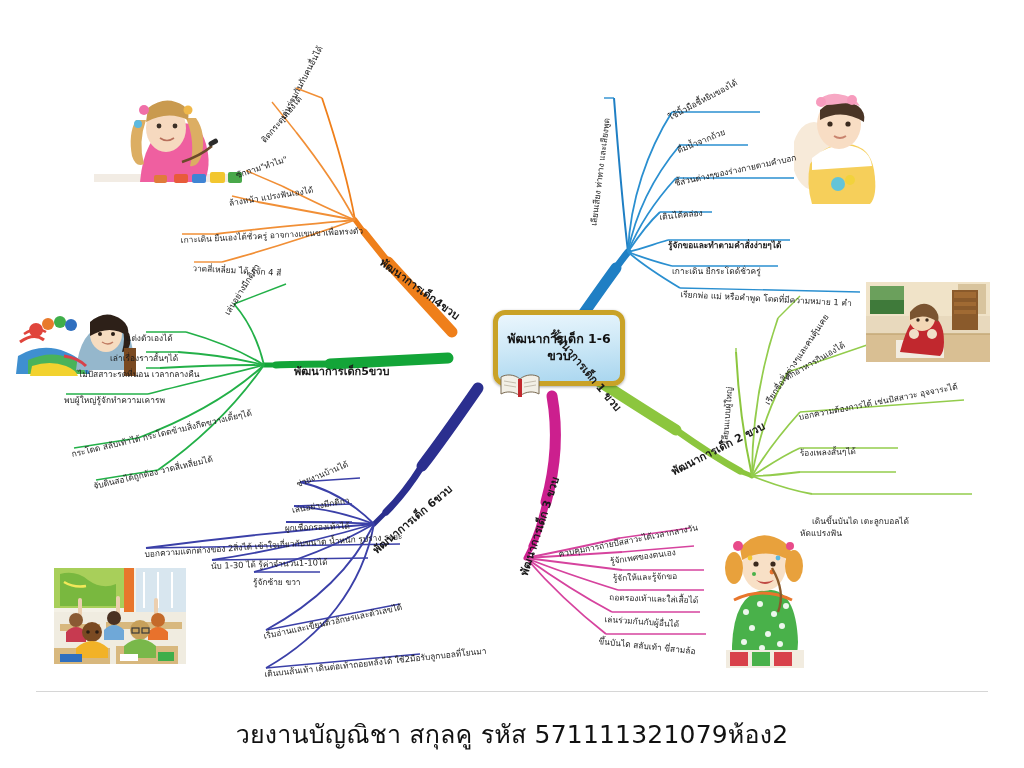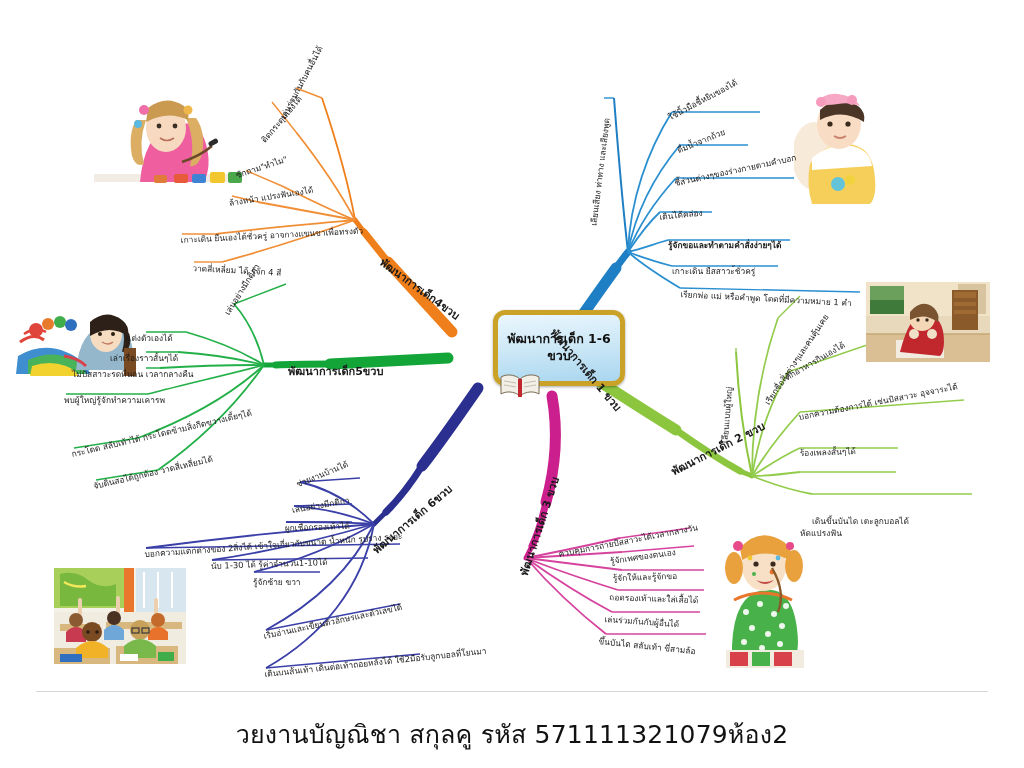--- a/index.html
+++ b/index.html
@@ -375,21 +375,21 @@
     <path d="M6 9 L18 11 M6 13 L18 15 M26 11 L38 9 M26 15 L38 13" stroke="#b9b0a0" stroke-width=".8"></path>
   </svg>
 
   <div class="mainlabel" style="left:546px;top:318px;transform:rotate(50deg);color:#1a1a1a;">พัฒนาการเด็ก 1 ขวบ</div>
   <div class="leaf" style="left:600px;top:215px;transform:rotate(-83deg);">เลียนเสียง ท่าทาง และเสียงพูด</div>
   <div class="leaf" style="left:672px;top:112px;transform:rotate(-28deg);">ใช้นิ้วมือชี้หยิบของได้</div>
   <div class="leaf" style="left:680px;top:145px;transform:rotate(-22deg);">ดื่มน้ำจากถ้วย</div>
   <div class="leaf" style="left:676px;top:178px;transform:rotate(-12deg);">ชี้ส่วนต่างๆของร่างกายตามคำบอก</div>
   <div class="leaf" style="left:660px;top:212px;transform:rotate(-6deg);">เดินได้คล่อง</div>
   <div class="leaf" style="left:668px;top:240px;font-weight:bold;">รู้จักขอและทำตามคำสั่งง่ายๆได้</div>
-  <div class="leaf" style="left:672px;top:266px;">เกาะเดิน ยืสสาวะ้ชั่วครู่</div>
+  <div class="leaf" style="left:672px;top:266px;">เกาะเดิน ยืกระโดด้ชั่วครู่</div>
   <div class="leaf" style="left:680px;top:289px;transform:rotate(3deg);">เรียกพ่อ แม่ หรือคำพูด โดดที่มีความหมาย 1 คำ</div>
 
   <div class="mainlabel" style="left:676px;top:462px;transform:rotate(-27deg);">พัฒนาการเด็ก 2 ขวบ</div>
   <div class="leaf" style="left:731px;top:432px;transform:rotate(-85deg);">เลียนแบบผู้ใหญ่</div>
   <div class="leaf" style="left:772px;top:396px;transform:rotate(-56deg);">เรียกชื่อสิ่งต่างๆและคนคุ้นเคย</div>
   <div class="leaf" style="left:789px;top:372px;transform:rotate(-30deg);">ตักอาหารกินเองได้</div>
   <div class="leaf" style="left:800px;top:412px;transform:rotate(-11deg);">บอกความต้องการได้ เช่นปัสสาวะ อุจจาระได้</div>
   <div class="leaf" style="left:800px;top:448px;transform:rotate(-2deg);">ร้องเพลงสั้นๆได้</div>
   <div class="leaf" style="left:800px;top:488px;margin-top:40px;">หัดแปรงฟัน</div>
   <div class="leaf" style="left:812px;top:516px;">เดินขึ้นบันได เตะลูกบอลได้</div>
@@ -403,25 +403,25 @@
   <div class="leaf" style="left:598px;top:636px;transform:rotate(6deg);">ขึ้นบันได สลับเท้า ขี่สามล้อ</div>
 
   <div class="mainlabel" style="left:376px;top:250px;transform:rotate(36deg);">พัฒนาการเด็ก4ขวบ</div>
   <div class="leaf" style="left:288px;top:110px;transform:rotate(-62deg);">เล่นร่วมกันกับคนอื่นได้</div>
   <div class="leaf" style="left:268px;top:134px;transform:rotate(-50deg);">ติดกระดุมเองได้</div>
   <div class="leaf r" style="left:238px;top:170px;transform:rotate(-18deg);">ซักถาม"ทำไม"</div>
   <div class="leaf" style="left:230px;top:198px;transform:rotate(-9deg);">ล้างหน้า แปรงฟันเองได้</div>
   <div class="leaf" style="left:181px;top:235px;transform:rotate(-3deg);">เกาะเดิน ยืนเองได้ชั่วครู่ อาจกางแขนขาเพื่อทรงตัว</div>
   <div class="leaf" style="left:192px;top:263px;transform:rotate(3deg);">วาดสี่เหลี่ยม ได้ รู้จัก 4 สี</div>
 
-  <div class="mainlabel" style="left:288px;top:362px;">พัฒนาการเด็ก5ขวบ</div>
+  <div class="mainlabel" style="left:294px;top:362px;">พัฒนาการเด็ก5ขวบ</div>
   <div class="leaf" style="left:232px;top:306px;transform:rotate(-58deg);">เล่นอย่างมีกติกา</div>
   <div class="leaf" style="left:126px;top:333px;">แต่งตัวเองได้</div>
   <div class="leaf" style="left:110px;top:353px;">เล่าเรื่องราวสั้นๆได้</div>
-  <div class="leaf" style="left:72px;top:369px;">ไม่ปัสสาวะรดที่นอน เวลากลางคืน</div>
+  <div class="leaf" style="left:78px;top:369px;">ไม่ปัสสาวะรดที่นอน เวลากลางคืน</div>
   <div class="leaf" style="left:64px;top:395px;text-align:center;">พบผู้ใหญ่รู้จักทำความเคารพ</div>
   <div class="leaf" style="left:73px;top:449px;transform:rotate(-13deg);">กระโดด สลับเท้าได้ กระโดดข้ามสิ่งกีดขวางเตี้ยๆได้</div>
   <div class="leaf" style="left:95px;top:481px;transform:rotate(-13deg);">จับดินสอได้ถูกต้อง วาดสี่เหลี่ยมได้</div>
 
   <div class="mainlabel" style="left:380px;top:540px;transform:rotate(-40deg);">พัฒนาการเด็ก 6ขวบ</div>
   <div class="leaf" style="left:299px;top:479px;transform:rotate(-22deg);">ช่วยงานบ้านได้</div>
   <div class="leaf" style="left:293px;top:505px;transform:rotate(-10deg);">เล่นอย่างมีกติกา</div>
   <div class="leaf" style="left:285px;top:523px;transform:rotate(-2deg);">ผูกเชือกรองเท้าได้</div>
   <div class="leaf" style="left:145px;top:549px;transform:rotate(-4deg);">บอกความแตกต่างของ 2สิ่งได้ เข้าใจเกี่ยวกับขนาด น้ำหนัก รูปร่าง ระยะ</div>
   <div class="leaf" style="left:211px;top:561px;transform:rotate(-2deg);">นับ 1-30 ได้ รู้ค่าจำนวน1-10ได้</div>

